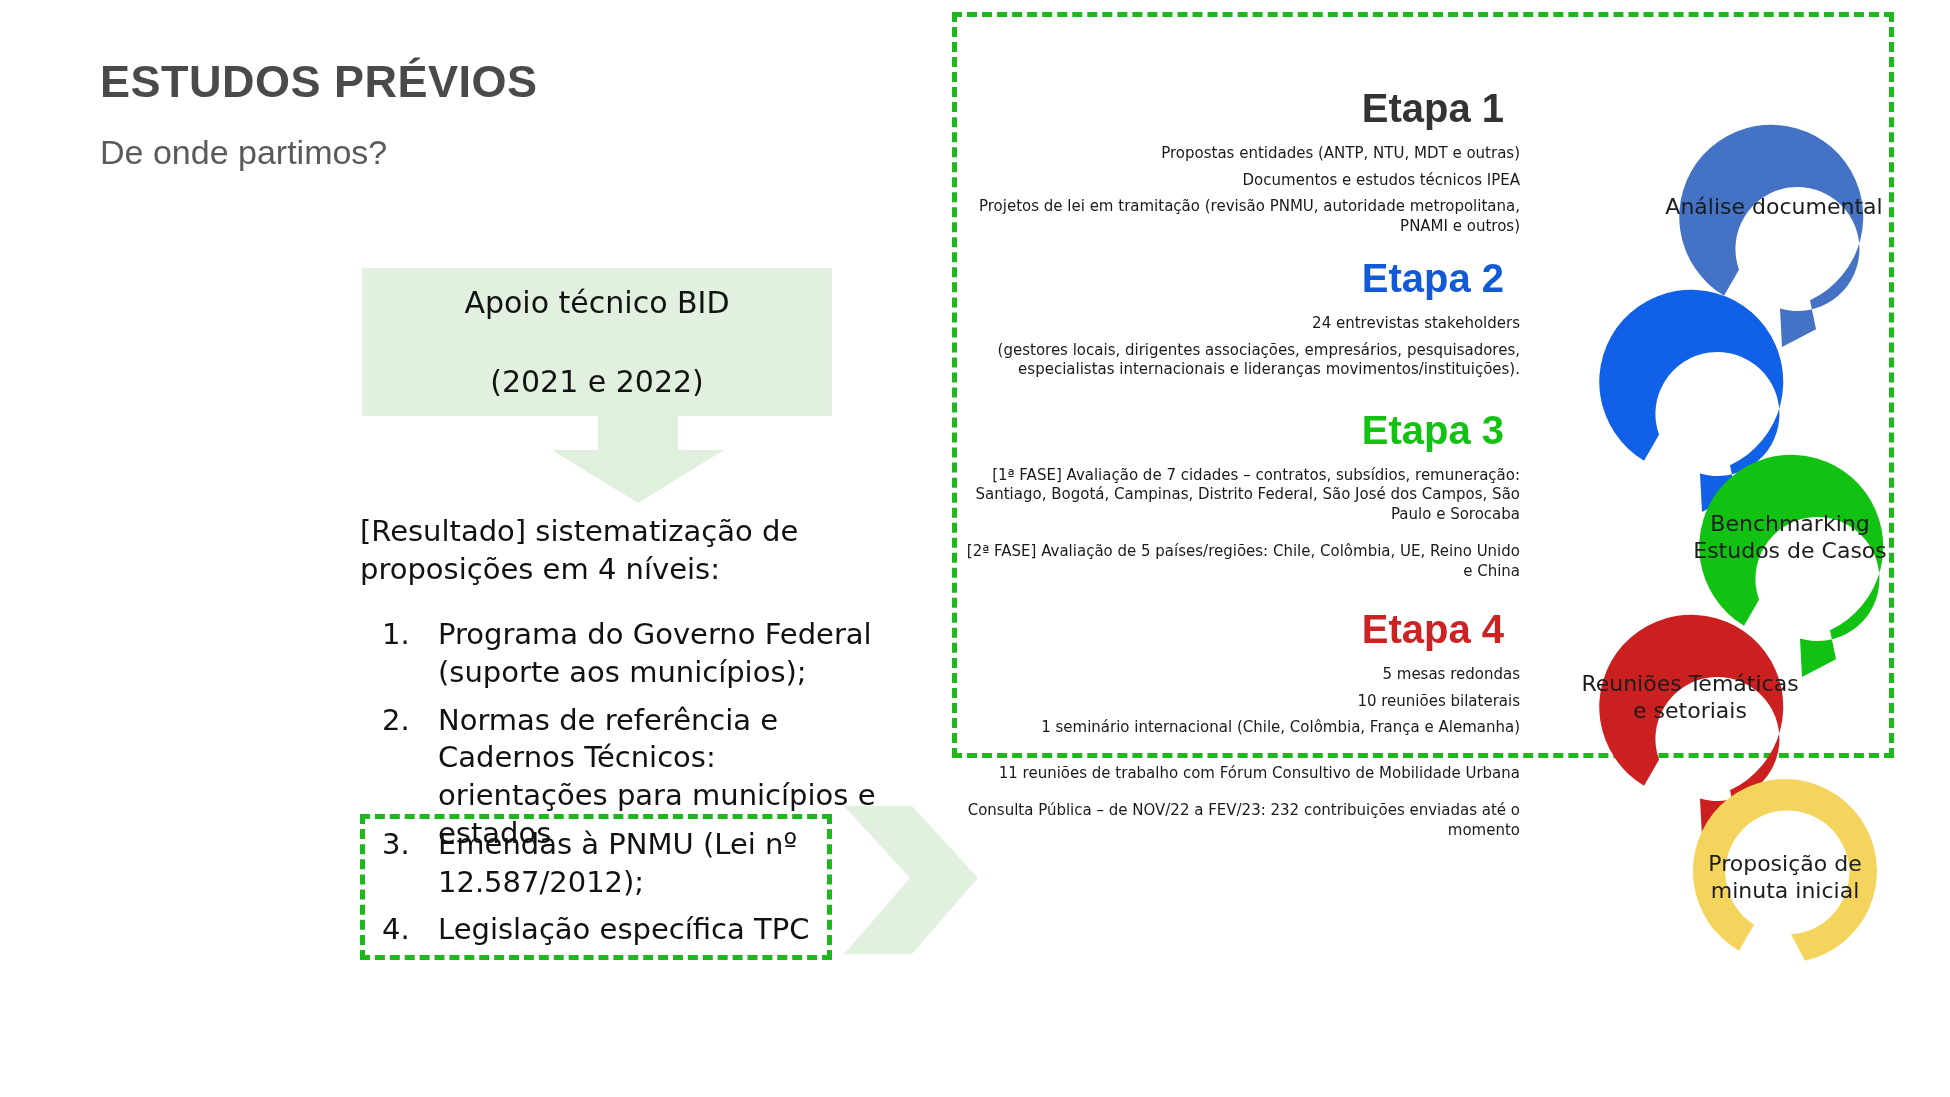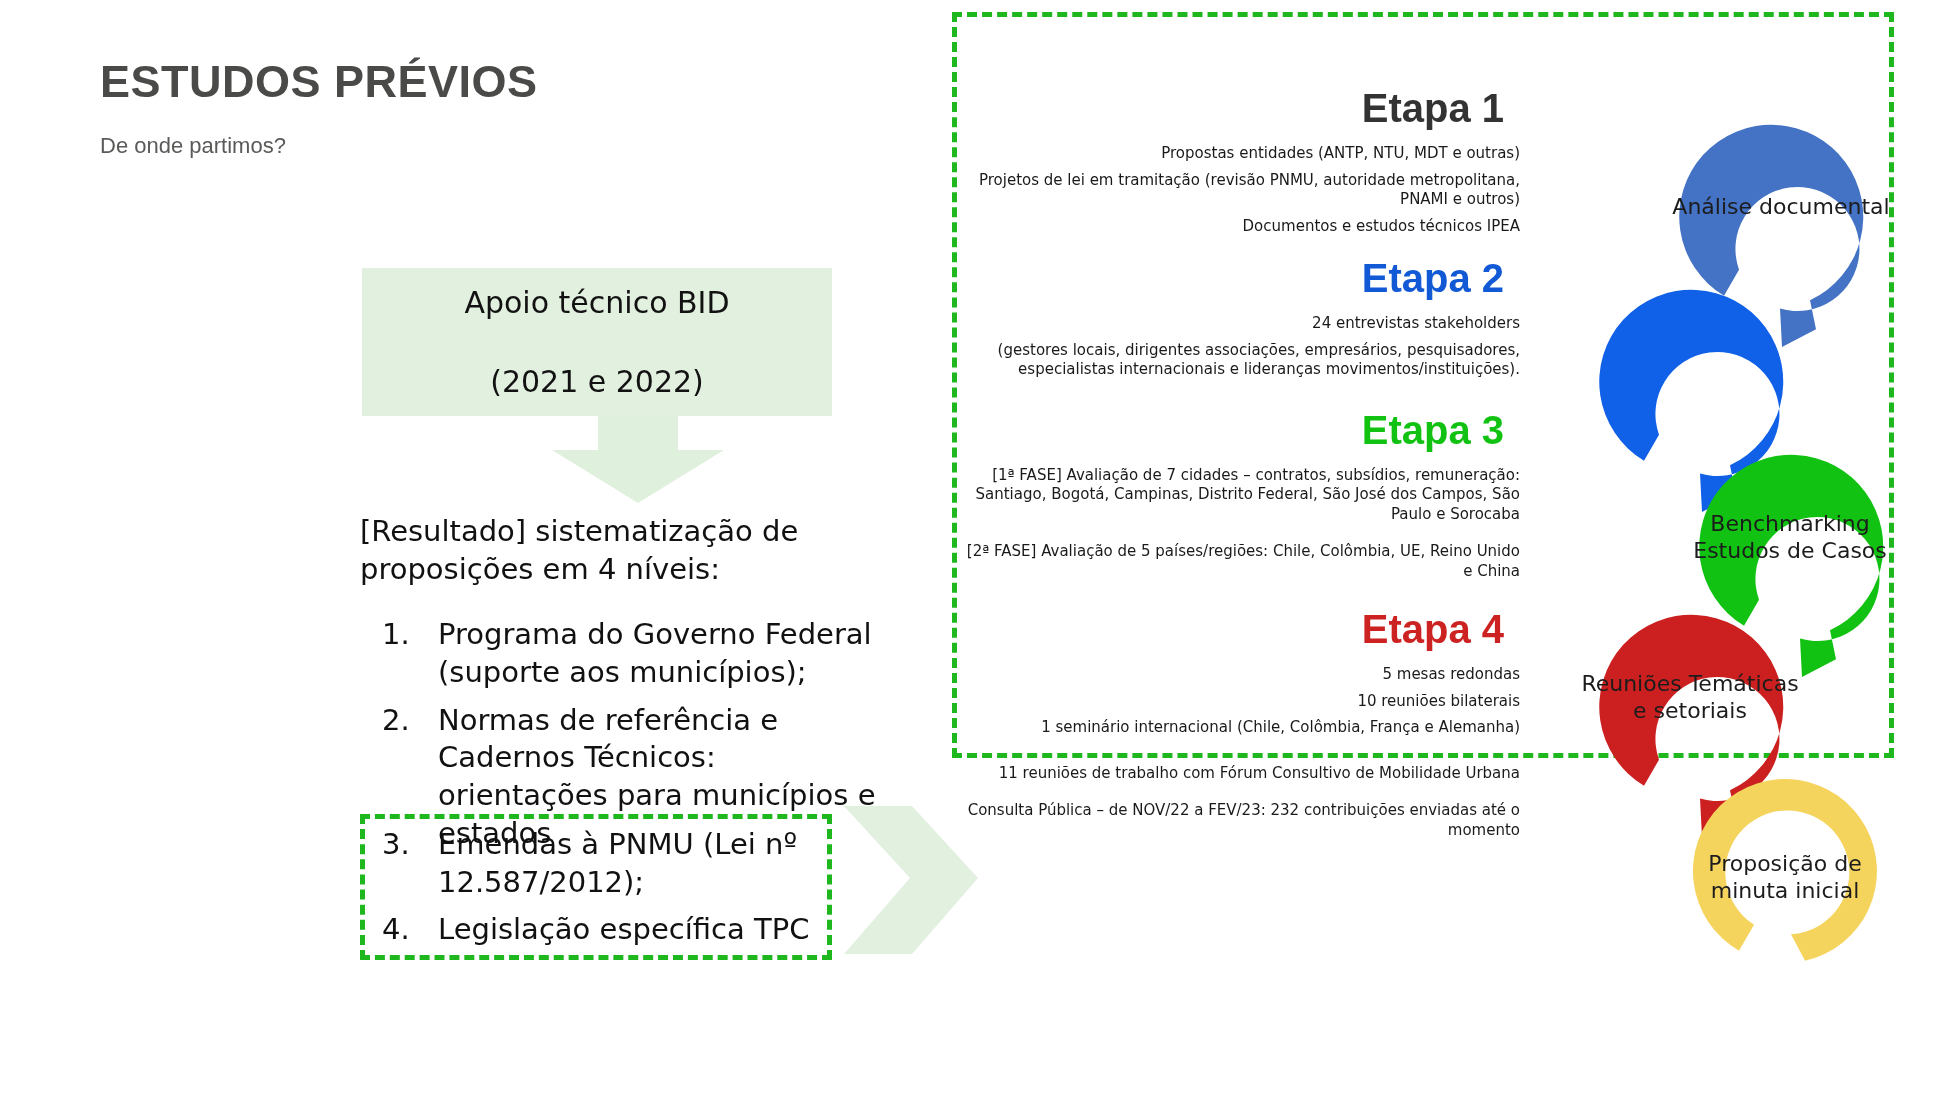--- a/index.html
+++ b/index.html
@@ -30,21 +30,21 @@
     font-size: 45px;
     letter-spacing: 0.5px;
     color: #4a4a48;
   }
   #slide-subtitle {
     position: absolute;
     left: 100px;
     top: 133px;
     font-family: "Liberation Sans", sans-serif;
     font-weight: normal;
-    font-size: 22px;
+    font-size: 34px;
     color: #5a5a58;
   }
 
   
   #bid-box {
     position: absolute;
     left: 362px;
     top: 268px;
     width: 470px;
     height: 148px;
@@ -232,22 +232,22 @@
     <path d="M6 6 L74 6 L140 78 L74 154 L6 154 L72 78 Z" fill="#e2f0e0"></path>
   </svg>
 
   <div id="dashed-right" style="border-color: rgb(30, 184, 30);"></div>
 
   <div id="etapas">
 
     <div class="etapa-blk">
       <p class="etapa-head" style="color: rgb(51, 51, 51);">Etapa 1</p>
       <p class="etapa-body">Propostas entidades (ANTP, NTU, MDT e outras)</p>
+      <p class="etapa-body">Documentos e estudos técnicos IPEA</p>
       <p class="etapa-body">Projetos de lei em tramitação (revisão PNMU, autoridade metropolitana, PNAMI e outros)</p>
-      <p class="etapa-body">Documentos e estudos técnicos IPEA</p>
     </div>
 
     <div class="etapa-blk" style="margin-top:22px">
       <p class="etapa-head" style="color: rgb(18, 89, 214);">Etapa 2</p>
       <p class="etapa-body">24 entrevistas stakeholders</p>
       <p class="etapa-body">(gestores locais, dirigentes associações, empresários, pesquisadores, especialistas internacionais e lideranças movimentos/instituições).</p>
     </div>
 
     <div class="etapa-blk" style="margin-top:30px">
       <p class="etapa-head" style="color: rgb(18, 194, 18);">Etapa 3</p>
@@ -317,19 +317,19 @@
 
       <g transform="translate(255,775)">
         <path d="M -46.0 79.7
                  A 92 92 0 1 1 20.0 89.8
                  L 6.0 63.3
                  A 62 62 0 1 0 -31.0 53.7
                  Z" fill="#f5d45e"></path>
       </g>
     </svg>
 
-    <div class="cyc-label" style="left:136px; top:98px;">Análise documental</div>
+    <div class="cyc-label" style="left:129px; top:98px;">Análise documental</div>
     <div class="cyc-label" style="left:145px; top:415px;">Benchmarking Estudos de Casos</div>
     <div class="cyc-label" style="left:45px;  top:575px;">Reuniões Temáticas e setoriais</div>
     <div class="cyc-label" style="left:140px; top:755px;">Proposição de minuta inicial</div>
   </div>
 
 </div>
 
 </body></html>

